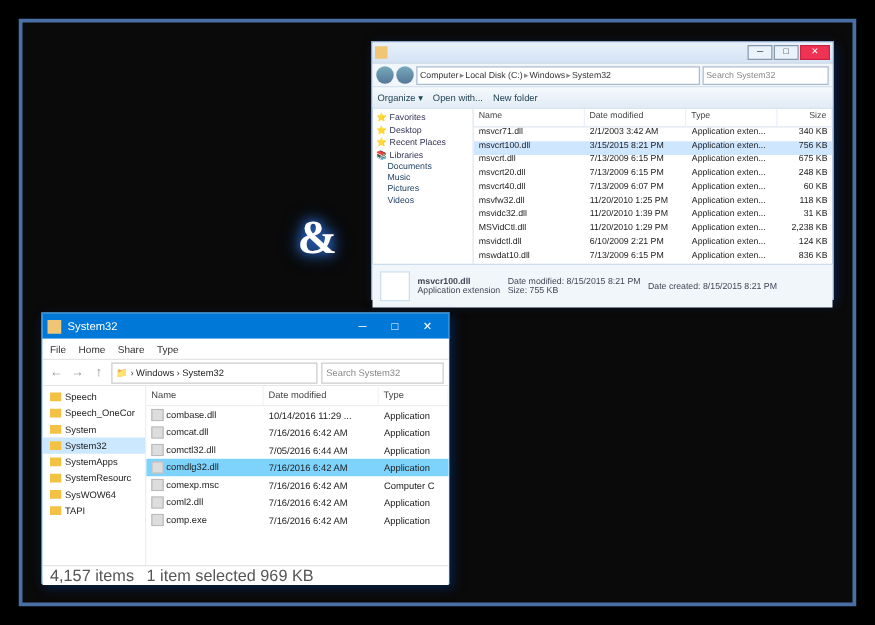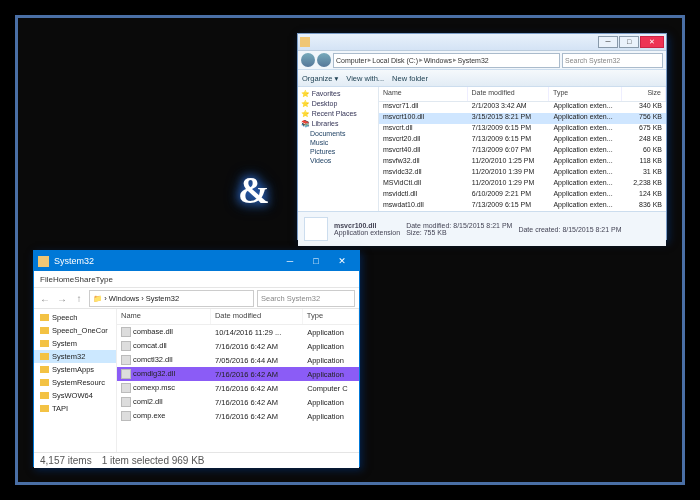--- a/index.html
+++ b/index.html
@@ -34,39 +34,39 @@
 .win7 .row.sel { background:#cfe6ff; }
 .win7 .c-n { width:90px; } .win7 .c-d { width:82px; } .win7 .c-t { width:72px; } .win7 .c-s { width:40px; text-align:right; }
 .win7 .details { height:30px; border-top:1px solid #cde; background:#f1f6fb; display:flex; align-items:center; padding:2px 6px; gap:6px; font-size:7px; color:#445; }
 .win7 .details .thumb { width:22px; height:22px; background:#fff; border:1px solid #cde; }
 
 .win10 { left:15px; bottom:15px; width:325px; height:215px; border:1px solid #0078d7; }
 .win10 .titlebar { height:20px; background:#0078d7; color:#fff; display:flex; align-items:center; padding:0 4px; font-size:9px; }
 .win10 .titlebar .icon { width:11px; height:11px; background:#f0c674; margin-right:5px; }
 .win10 .titlebar .ttl { flex:1; }
 .win10 .wbtn { width:26px; height:18px; text-align:center; font-size:9px; line-height:18px; color:#fff; }
-.win10 .menu { height:16px; background:#fff; border-bottom:1px solid #e5e5e5; display:flex; align-items:center; padding:0 6px; font-size:8px; color:#333; }
+.win10 .menu { height:16px; background:#fff; border-bottom:1px solid #e5e5e5; display:flex; align-items:center; padding:0 6px; gap:10px; font-size:8px; color:#333; }
 .win10 .addr { height:20px; background:#fff; border-bottom:1px solid #e5e5e5; display:flex; align-items:center; padding:0 4px; gap:3px; }
 .win10 .nav { width:14px; text-align:center; color:#888; font-size:10px; }
 .win10 .crumb { flex:1; height:15px; border:1px solid #ccc; background:#fff; display:flex; align-items:center; font-size:7.5px; padding:0 3px; gap:2px; }
 .win10 .search { width:90px; height:15px; border:1px solid #ccc; font-size:7.5px; padding:0 3px; color:#888; display:flex; align-items:center; }
 .win10 .body { display:flex; height:143px; background:#fff; }
 .win10 .side { width:82px; border-right:1px solid #eee; padding:2px 0; overflow:hidden; }
 .win10 .side .it { font-size:7.5px; padding:2px 4px 2px 6px; display:flex; align-items:center; gap:3px; }
 .win10 .side .it .fld { width:9px; height:7px; background:#f3c244; }
 .win10 .side .it.sel { background:#cce8ff; }
 .win10 .list { flex:1; overflow:hidden; }
 .win10 .hdr { display:flex; height:15px; border-bottom:1px solid #eee; font-size:7.5px; color:#444; }
 .win10 .hdr div { padding:2px 4px; border-right:1px solid #f4f4f4; }
 .win10 .row { display:flex; height:14px; font-size:7.5px; align-items:center; }
 .win10 .row div { padding:0 4px; white-space:nowrap; overflow:hidden; }
-.win10 .row.sel { background:#8b5cf6; }
+.win10 .row.sel { background:#7dd3fc; }
 .win10 .row .fi { display:inline-block; width:8px; height:8px; background:#ddd; border:1px solid #bbb; margin-right:2px; vertical-align:middle; }
 .win10 .c-n { width:90px; } .win10 .c-d { width:88px; } .win10 .c-t { width:50px; }
-.win10 .status { height:15px; border-top:1px solid #e5e5e5; background:#fff; font-size:10px; color:#555; display:flex; align-items:center; padding:0 6px; gap:10px; }
+.win10 .status { height:15px; border-top:1px solid #e5e5e5; background:#fff; font-size:13px; color:#555; display:flex; align-items:center; padding:0 6px; gap:10px; }
 </style>
 </head>
 <body>
 
 <div class="wrap">
   <div class="headline amp">&amp;</div>
 
   <div class="win win7">
     <div class="titlebar">
       <span class="icon"></span>
@@ -83,21 +83,21 @@
           <span>Local Disk (C:)</span>
           <span class="sep">▸</span>
           <span>Windows</span>
           <span class="sep">▸</span>
           <span>System32</span>
         </div>
       <div class="search">Search System32</div>
     </div>
     <div class="toolbar">
       <span>Organize ▾</span>
-      <span>View with...</span>
+      <span>Open with...</span>
       <span>New folder</span>
     </div>
     <div class="body">
       <div class="side" id="w7side">
           <div class="grp">⭐ Favorites</div>
           <div class="grp">⭐ Desktop</div>
           <div class="grp">⭐ Recent Places</div>
           <div class="grp">📚 Libraries</div>
           <div class="it">Documents</div>
           <div class="it">Music</div>

